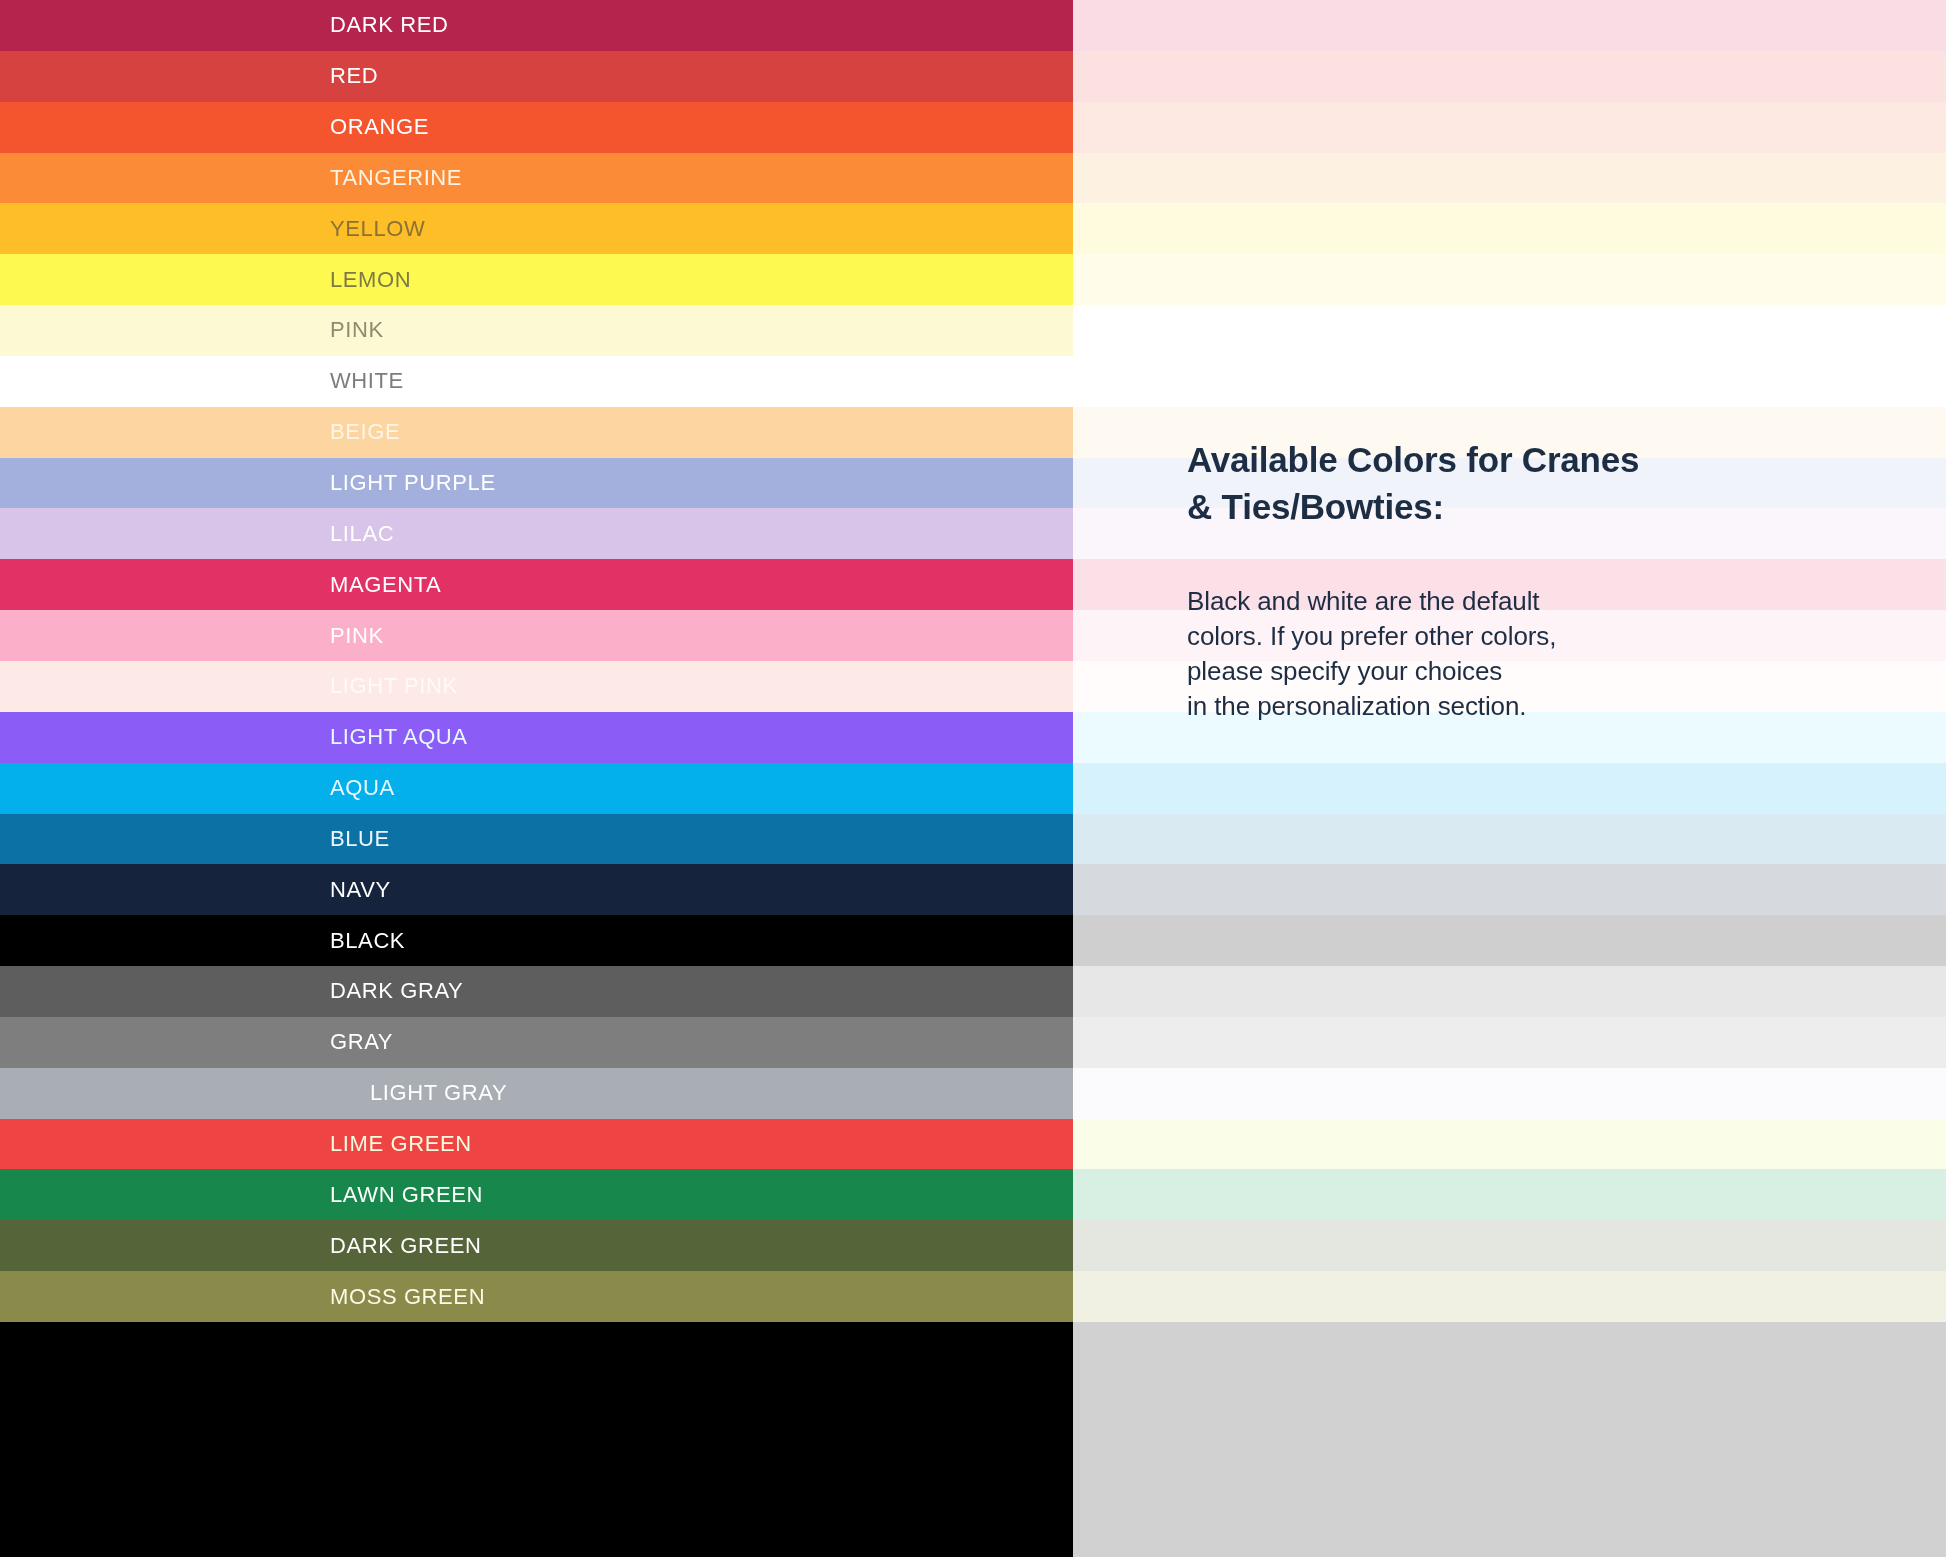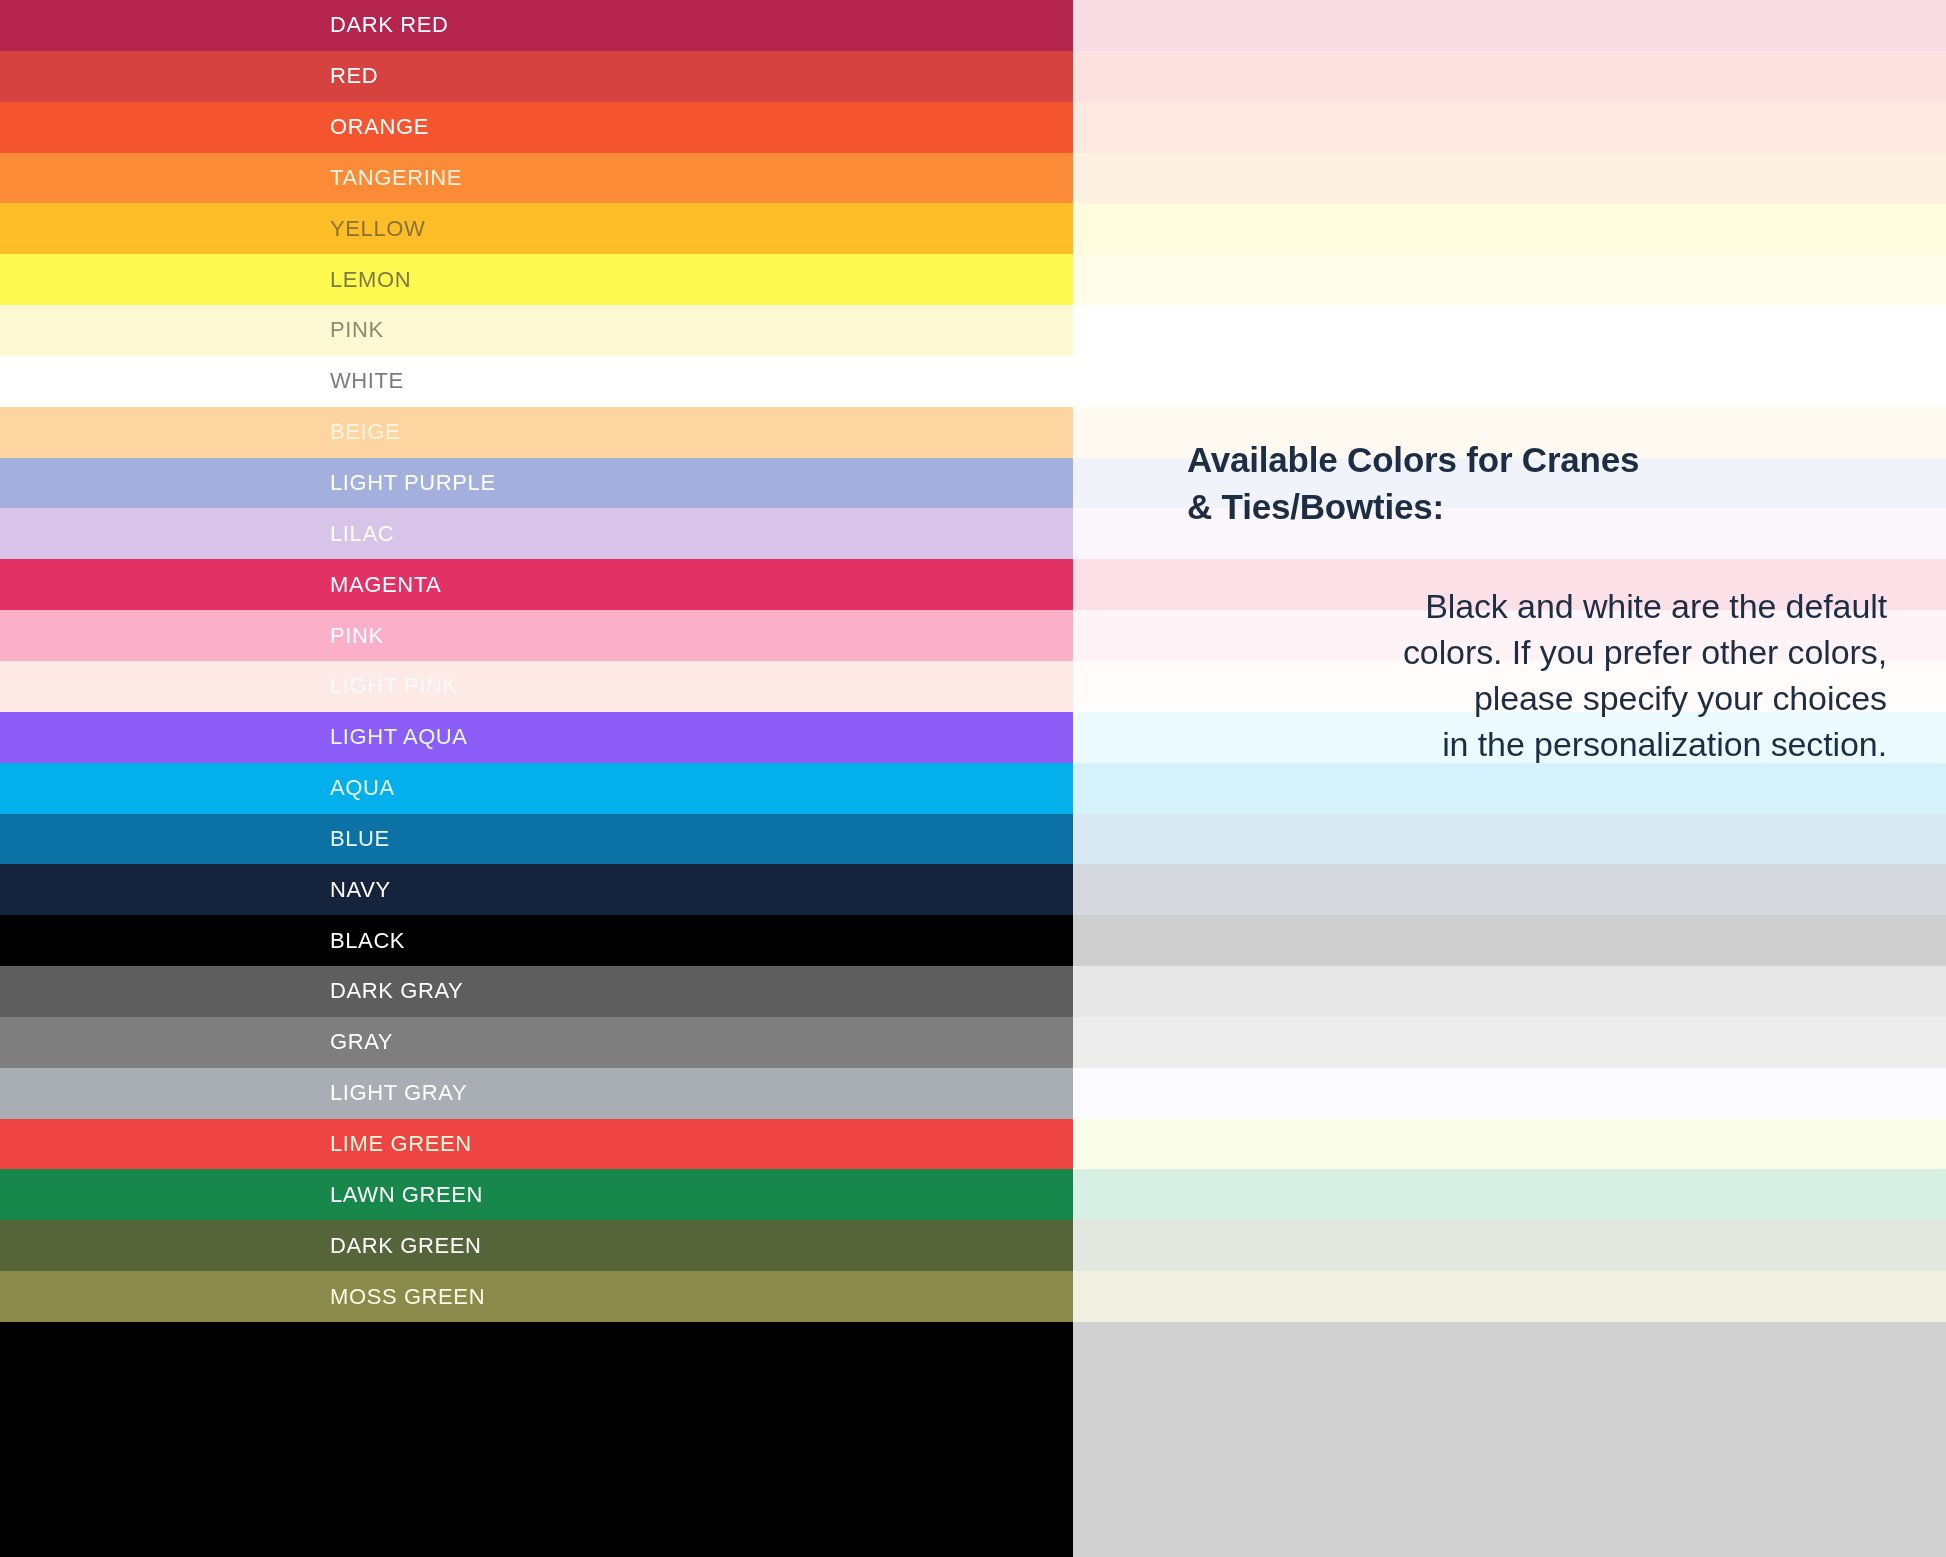--- a/index.html
+++ b/index.html
@@ -70,26 +70,25 @@
   }
   #info-heading {
     font-size:35px;
     font-weight:700;
     color:#1d2d44;
     line-height:1.33;
     letter-spacing:-0.2px;
   }
   #info-body {
     margin-top:54px;
-    font-size:34px;
+    font-size:26px;
     font-weight:400;
     color:#1d2d44;
     line-height:1.35;
     letter-spacing:-0.1px;
-    text-align:right;
   }
   #info-body div { white-space:nowrap; }
 </style>
 </head>
 <body>
 
 <div id="page">
 
   <div id="swatch-list" style="height: 1322px;">
       <div class="swatch-row">
@@ -212,21 +211,21 @@
         </div>
         <div class="swatch-tint" style="background: rgb(231, 231, 231);"></div>
       </div>
       <div class="swatch-row">
         <div class="swatch-chip" style="background: rgb(126, 126, 126); flex: 0 0 1073px; width: 1073px;">
           <span class="swatch-label" style="color: rgb(255, 255, 255);">GRAY</span>
         </div>
         <div class="swatch-tint" style="background: rgb(237, 237, 237);"></div>
       </div>
       <div class="swatch-row">
-        <div class="swatch-chip" style="background: rgb(169, 173, 180); flex: 0 0 1073px; width: 1073px;">
+        <div class="swatch-chip" style="background: rgb(169, 173, 180); flex: 0 0 1073px; width: 1073px; padding-left: 40px;">
           <span class="swatch-label" style="color: rgb(255, 255, 255);">LIGHT GRAY</span>
         </div>
         <div class="swatch-tint" style="background: rgb(251, 251, 253);"></div>
       </div>
       <div class="swatch-row">
         <div class="swatch-chip" style="background: #ef4444; flex: 0 0 1073px; width: 1073px;">
           <span class="swatch-label" style="color: rgb(246, 251, 221);">LIME GREEN</span>
         </div>
         <div class="swatch-tint" style="background: rgb(250, 254, 233);"></div>
       </div>

